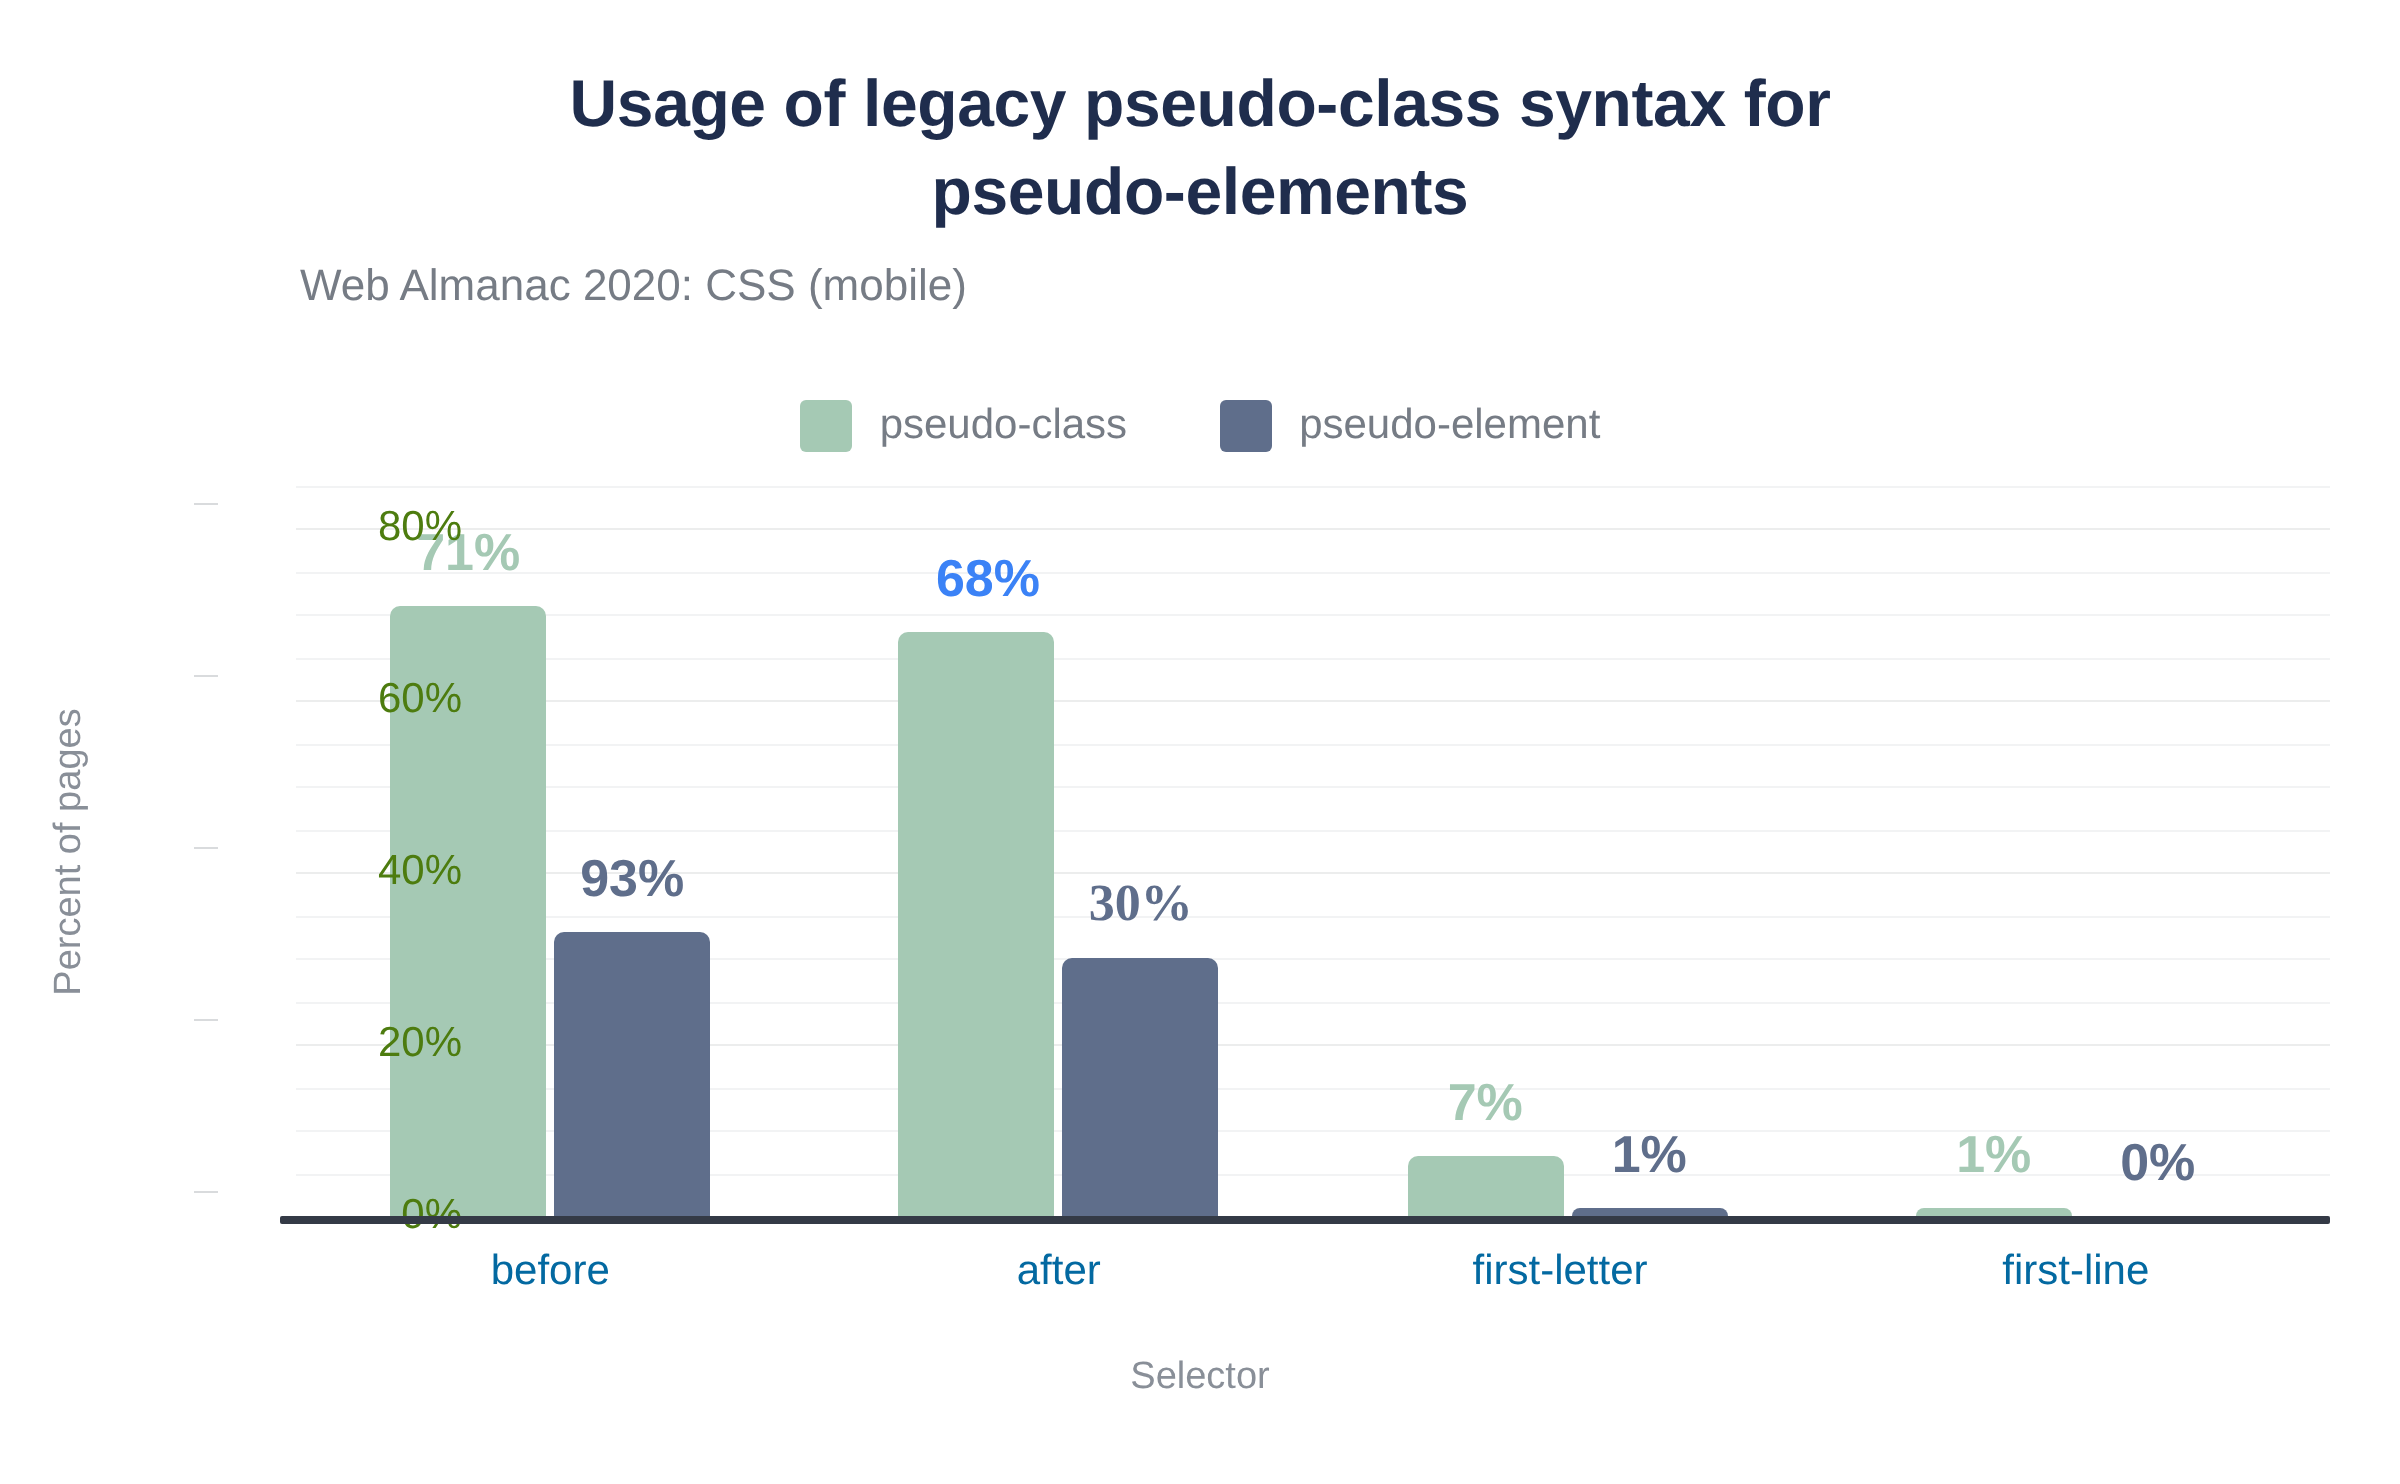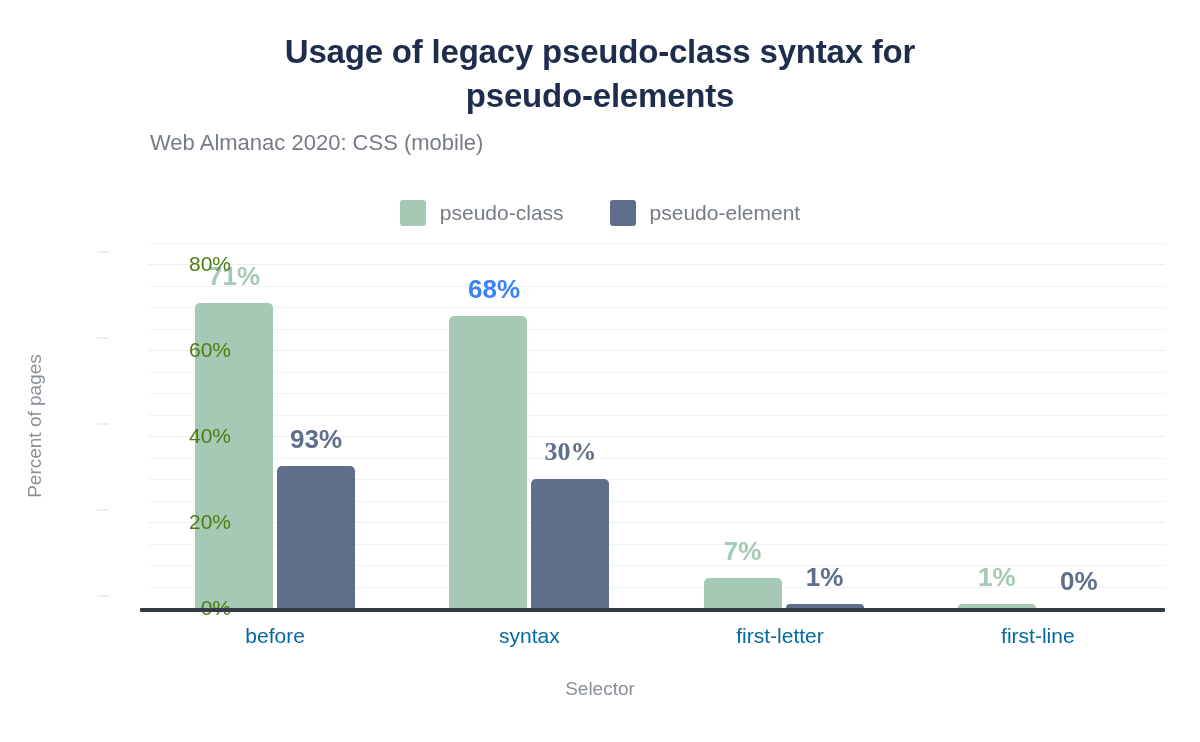--- a/index.html
+++ b/index.html
@@ -256,20 +256,20 @@
 
   <div id="yticks-layer">
       <div class="ytick" style="top: 608px;">0%<span class="ytick-dash"></span></div>
       <div class="ytick" style="top: 522.118px;">20%<span class="ytick-dash"></span></div>
       <div class="ytick" style="top: 436.235px;">40%<span class="ytick-dash"></span></div>
       <div class="ytick" style="top: 350.353px;">60%<span class="ytick-dash"></span></div>
       <div class="ytick" style="top: 264.471px;">80%<span class="ytick-dash"></span></div>
     </div>
   <div id="xticks-layer">
       <div class="xtick" style="left: 275.125px;">before</div>
-      <div class="xtick" style="left: 529.375px;">syntax</div>
+      <div class="xtick" style="left: 529.375px;">after</div>
       <div class="xtick" style="left: 780px;">first-letter</div>
       <div class="xtick" style="left: 1037.88px;">first-line</div>
     </div>
   <div class="axis-baseline" style="left:140px;top:608px;"></div>
 
   <div class="x-axis-title">Selector</div>
 </div>
 
 </body></html>

